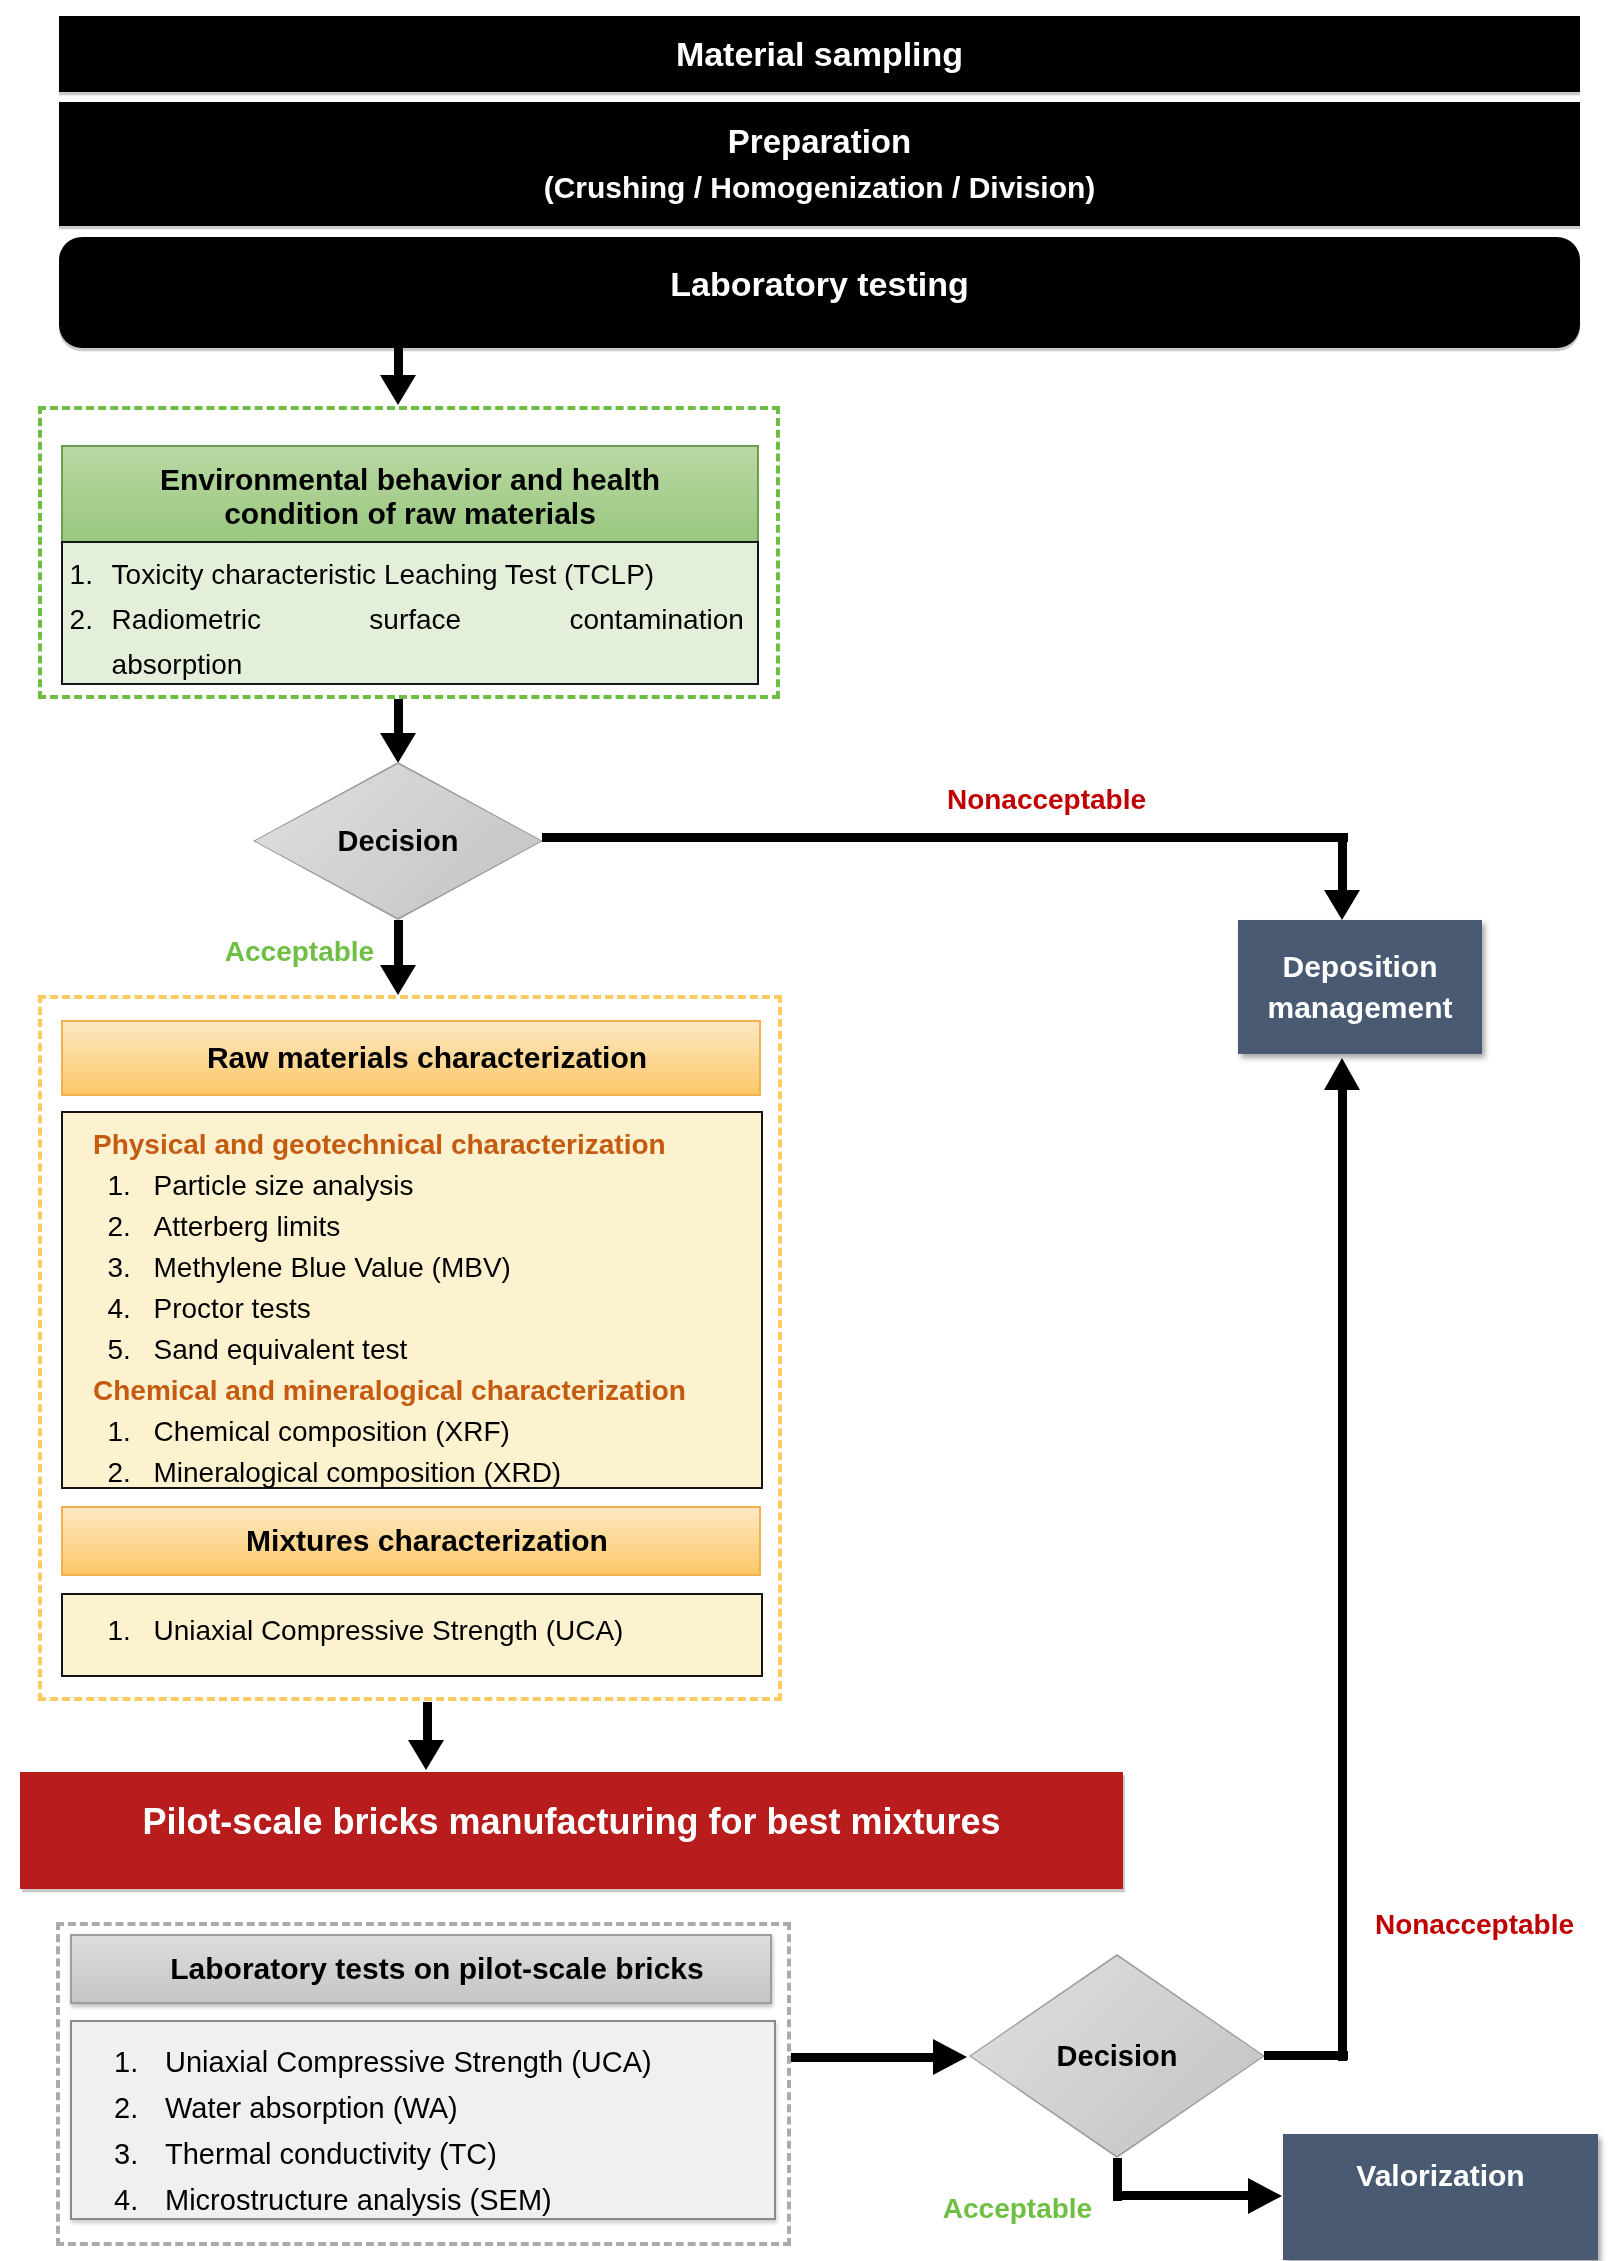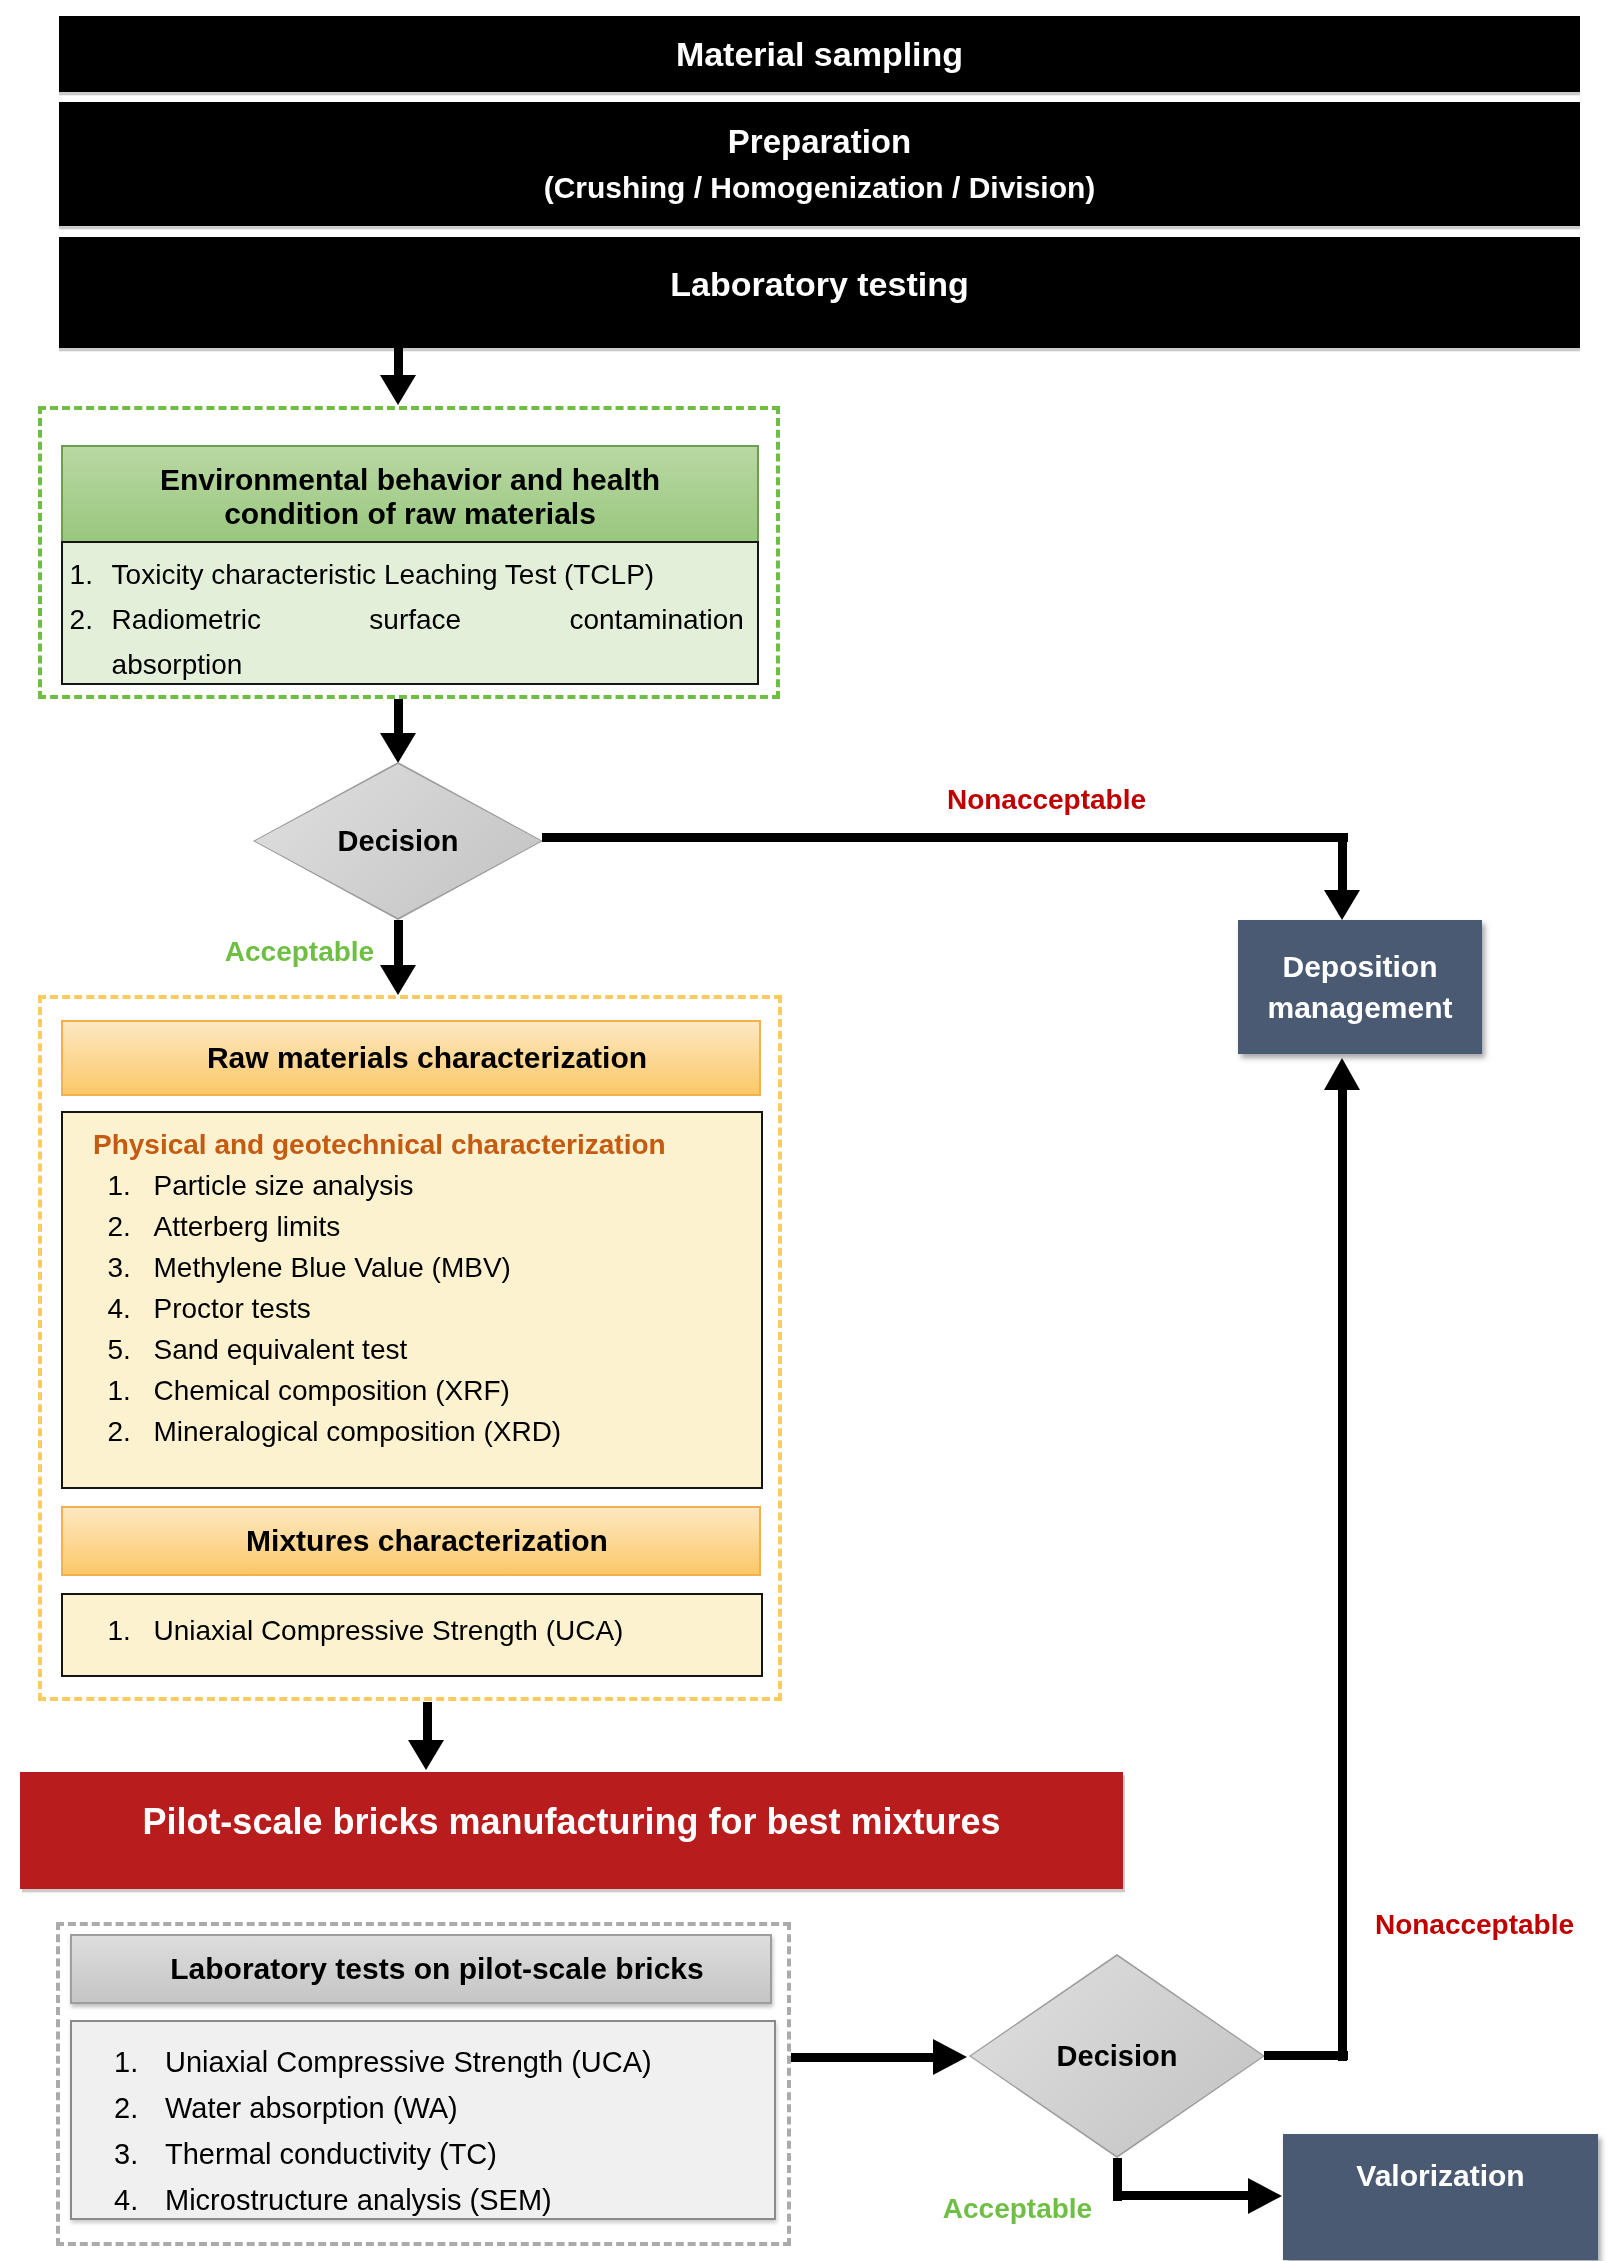--- a/index.html
+++ b/index.html
@@ -91,21 +91,21 @@
 
 <div id="canvas">
 
   <div class="abs blackbar" style="left:59px;top:16px;width:1521px;height:76px;">
     <div class="t1">Material sampling</div>
   </div>
   <div class="abs blackbar" style="left:59px;top:102px;width:1521px;height:124px;">
     <div class="t2">Preparation</div>
     <div class="t3">(Crushing / Homogenization / Division)</div>
   </div>
-  <div class="abs blackbar" style="left:59px;top:237px;width:1521px;height:111px;padding-bottom:16px;">
+  <div class="abs blackbar" style="left:59px;top:237px;width:1521px;height:111px;padding-bottom:16px;border-radius:23px;">
     <div class="t1">Laboratory testing</div>
   </div>
 
   <div class="abs line" style="left:394px;top:348px;width:8.6px;height:30px;"></div>
   <div class="abs head-down" style="left:380px;top:375px;"></div>
 
   <div class="abs dash-green" style="left:38px;top:406px;width:742px;height:293px;"></div>
   <div class="abs hdr hdr-green" style="left:61px;top:422px;width:698px;height:103px;padding:12px 39px;margin-top:23px;">
     <span>Environmental behavior and health condition of raw materials</span>
   </div>
@@ -180,20 +180,24 @@
       <div class="row item">
         <span class="num">4.</span>
         <span class="txt">Proctor tests</span>
       </div>
 
       <div class="row item">
         <span class="num">5.</span>
         <span class="txt">Sand equivalent test</span>
       </div>
 
+      <div class="row heading">
+
+        <span class="txt">Chemical and mineralogical characterization</span>
+      </div>
 
       <div class="row item">
         <span class="num">1.</span>
         <span class="txt">Chemical composition (XRF)</span>
       </div>
 
       <div class="row item">
         <span class="num">2.</span>
         <span class="txt">Mineralogical composition (XRD)</span>
       </div>

